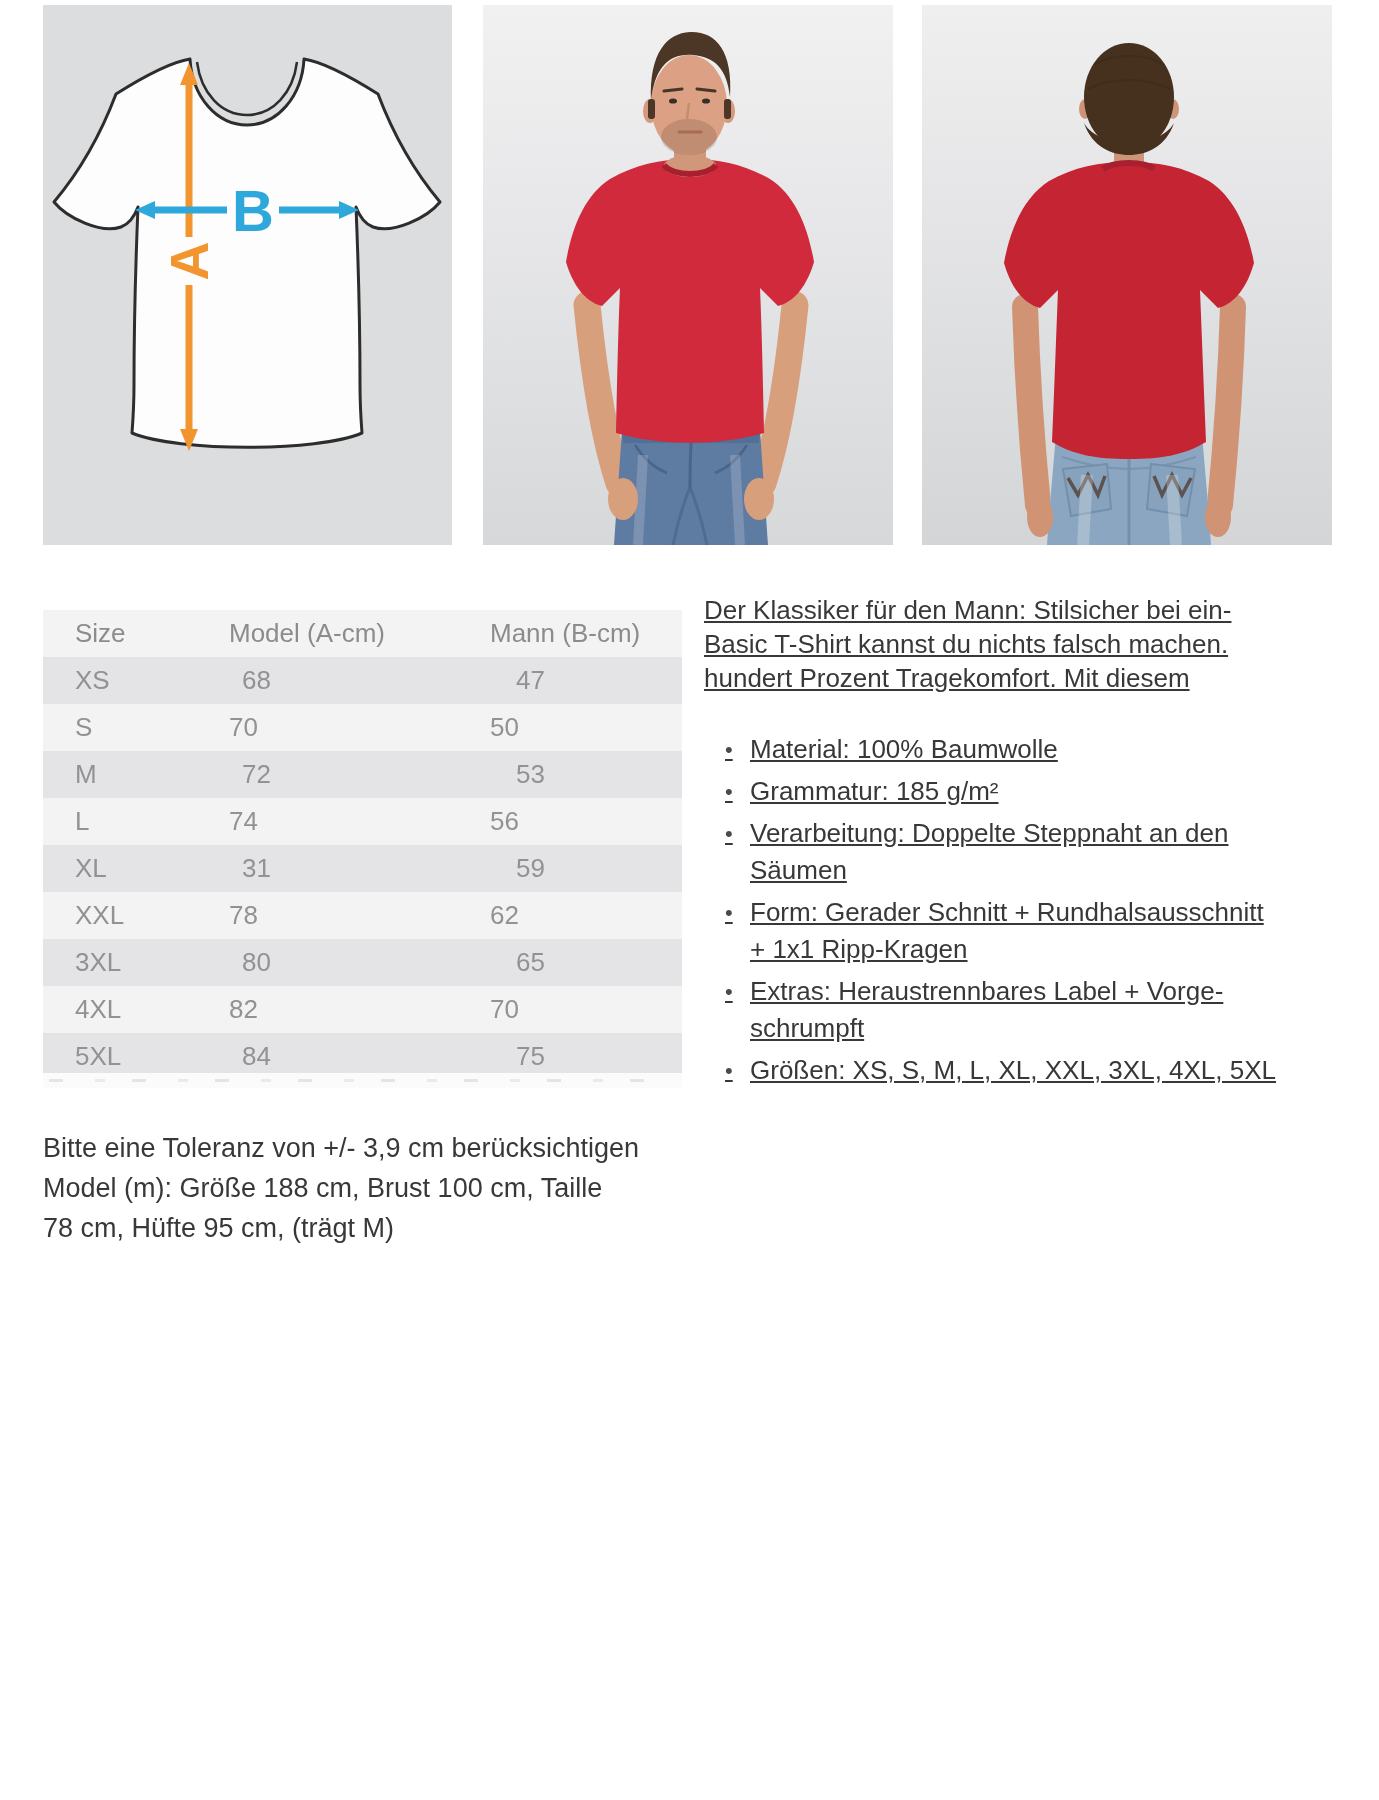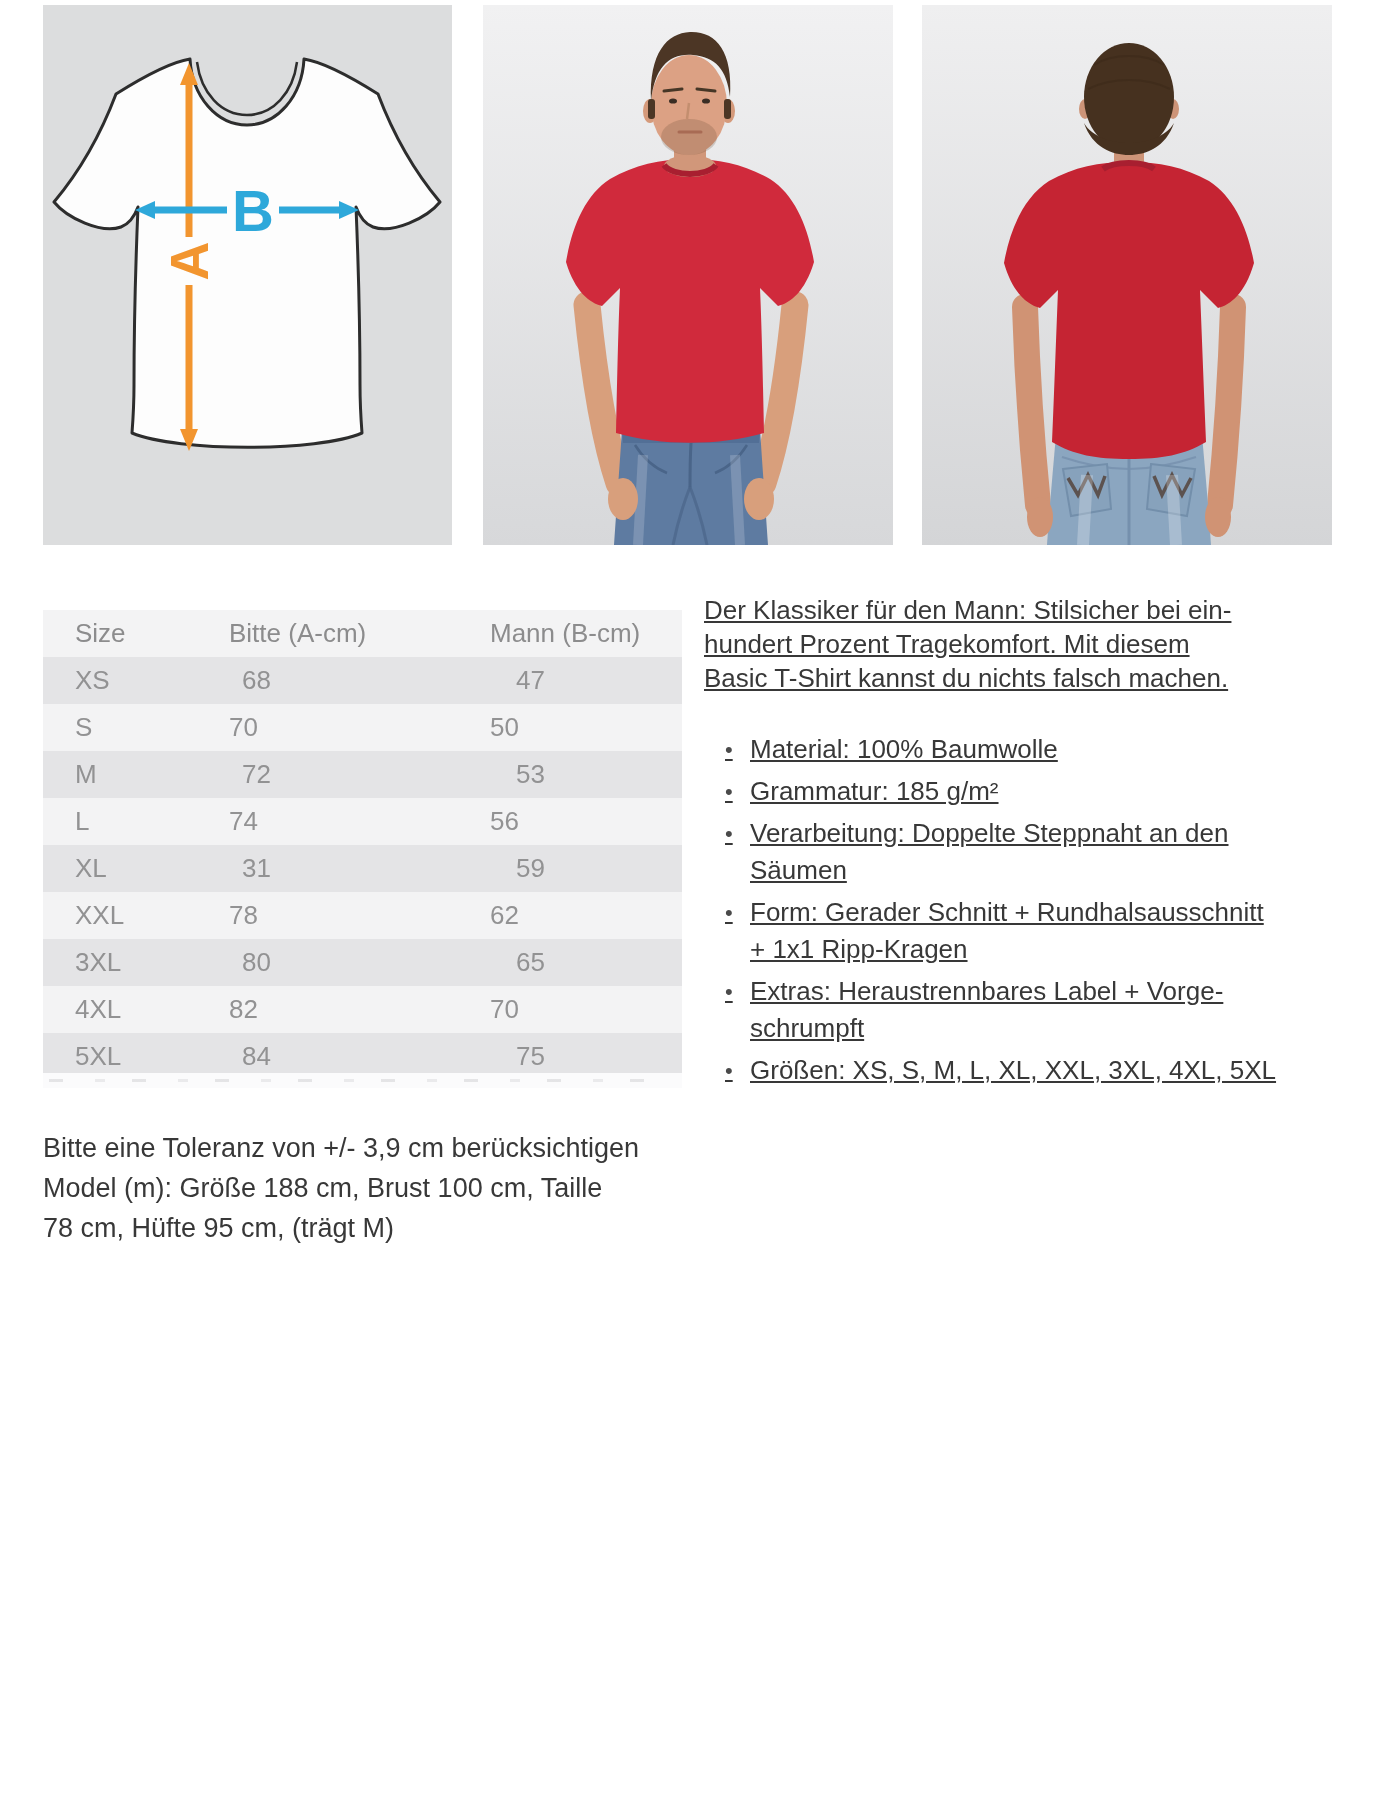--- a/index.html
+++ b/index.html
@@ -179,21 +179,21 @@
           <ellipse cx="118" cy="512" rx="13" ry="20" fill="#d09374"></ellipse>
           <ellipse cx="296" cy="512" rx="13" ry="20" fill="#d09374"></ellipse>
         </g>
       </svg>
     </figure>
   </section>
 
   <section class="size-table">
     <div class="st-row st-head">
       <span class="c1">Size</span>
-      <span class="c2">Bitte (A-cm)</span>
+      <span class="c2">Model (A-cm)</span>
       <span class="c3">Mann (B-cm)</span>
     </div>
     <div>
         <div class="st-row odd">
           <span class="c1">XS</span>
           <span class="c2">68</span>
           <span class="c3">47</span>
         </div>
         <div class="st-row even">
           <span class="c1">S</span>
@@ -246,22 +246,22 @@
       <b>Model (m):</b>
       <span> </span>
       <span>Größe 188 cm, Brust 100 cm, Taille</span>
     </div>
     <div>78 cm, Hüfte 95 cm, (trägt M)</div>
   </section>
 
   <section class="description">
     <div class="intro">
       <div>Der Klassiker für den Mann: Stilsicher bei ein-</div>
+      <div>Basic T-Shirt kannst du nichts falsch machen.</div>
       <div>hundert Prozent Tragekomfort. Mit diesem</div>
-      <div>Basic T-Shirt kannst du nichts falsch machen.</div>
     </div>
     <ul class="features">
         <li>
           <span class="dot">•</span>
           <span class="txt">Material: 100% Baumwolle</span>
         </li>
         <li>
           <span class="dot">•</span>
           <span class="txt">Grammatur: 185 g/m²</span>
         </li>

